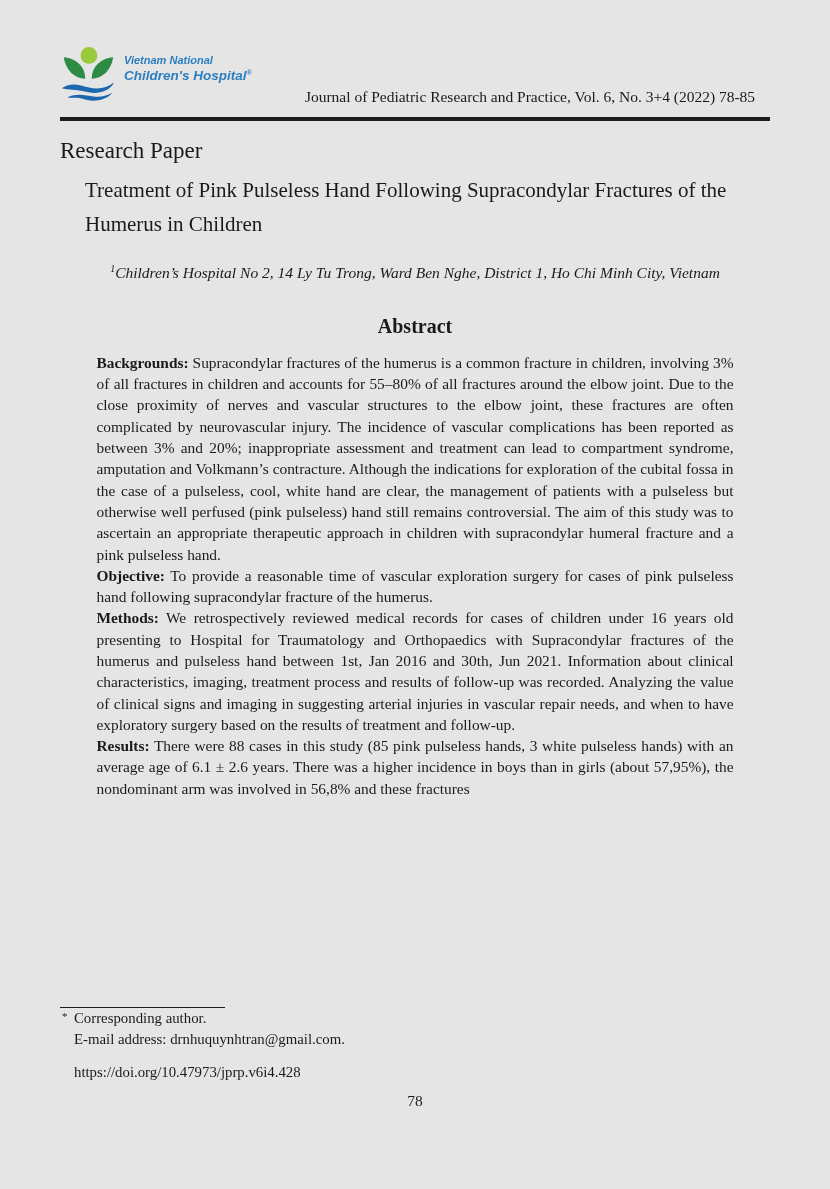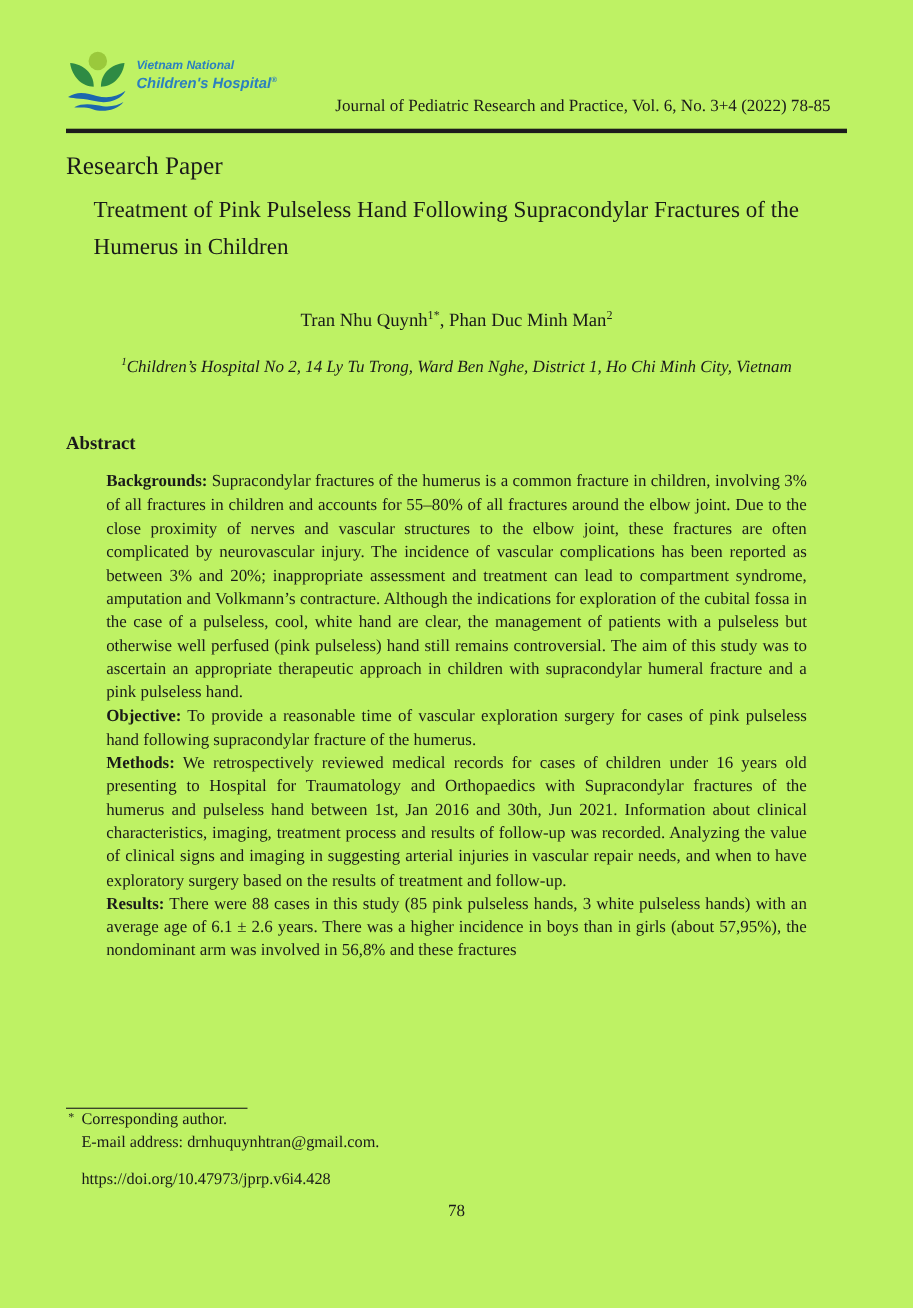--- a/index.html
+++ b/index.html
@@ -1,20 +1,20 @@
 <!DOCTYPE html>
 <html><head>
 <meta charset="utf-8">
 <style>
   html,body { margin:0; padding:0; background:#777; }
   .page {
     position:relative;
     width:830px; height:1189px;
     margin:0 auto;
-    background:#bef264;
+    background:#e5e5e5;
     font-family:"Liberation Serif", serif;
     color:#1a1a1a;
     box-sizing:border-box;
     padding:40px 60px 0 60px;
     overflow:hidden;
   }
   
   .header-row { display:flex; align-items:flex-end; height:68px; }
   .logo { display:flex; align-items:flex-start; width:230px; }
   .logo-icon { width:56px; height:64px; flex:0 0 auto; }
@@ -42,21 +42,21 @@
   }
   .authors { margin-top:40px; text-align:center; font-size:17px; }
   .authors sup { font-size:11px; }
   .affiliations {
     margin:20px auto 0 auto; width:706px;
     text-align:center; font-style:italic;
     font-size:15.5px; line-height:1.58;
   }
   .affiliations sup { font-size:10px; font-style:italic; }
   .dates { margin-top:26px; text-align:center; font-size:15.5px; line-height:1.58; }
-  .abstract-heading { margin-top:47px; font-weight:bold; font-size:17px; }
+  .abstract-heading { margin-top:29px; text-align:center; font-weight:bold; font-size:20px; }
   
   .abstract-body {
     margin:14px auto 0 auto; width:637px;
     text-align:justify; font-size:15.4px; line-height:21.3px;
   }
   .abstract-body p { margin:0; }
   
   .footer { position:absolute; left:60px; right:60px; top:1007px; }
   .fn-rule { width:165px; border:none; border-top:1.5px solid #1c1c1c; margin:0; }
   .fn-line { font-size:14.8px; line-height:21px; padding-left:14px; position:relative; }
@@ -86,21 +86,20 @@
     </div>
     <div class="journal-line">Journal of Pediatric Research and Practice, Vol. 6, No. 3+4 (2022) 78-85</div>
   </div>
 
   <hr class="top-rule">
 
   <div class="kicker">Research Paper</div>
 
   <h1 class="title">Treatment of Pink Pulseless Hand Following Supracondylar Fractures of the Humerus in Children</h1>
 
-  <div class="authors"><span>Tran Nhu Quynh</span><sup>1*</sup><span>, </span><span>Phan Duc Minh Man</span><sup>2</sup></div>
 
   <div class="affiliations">
     <div><sup>1</sup><span>Children’s Hospital No 2, 14 Ly Tu Trong, Ward Ben Nghe, District 1, Ho Chi Minh City, Vietnam</span></div>
   </div>
 
 
   <div class="abstract-heading">Abstract</div>
 
   <div class="abstract-body">
     <p><b>Backgrounds:</b> <span>Supracondylar fractures of the humerus is a common fracture in children, involving 3% of all fractures in children and accounts for 55–80% of all fractures around the elbow joint. Due to the close proximity of nerves and vascular structures to the elbow joint, these fractures are often complicated by neurovascular injury. The incidence of vascular complications has been reported as between 3% and 20%; inappropriate assessment and treatment can lead to compartment syndrome, amputation and Volkmann’s contracture. Although the indications for exploration of the cubital fossa in the case of a pulseless, cool, white hand are clear, the management of patients with a pulseless but otherwise well perfused (pink pulseless) hand still remains controversial. The aim of this study was to ascertain an appropriate therapeutic approach in children with supracondylar humeral fracture and a pink pulseless hand.</span></p>

